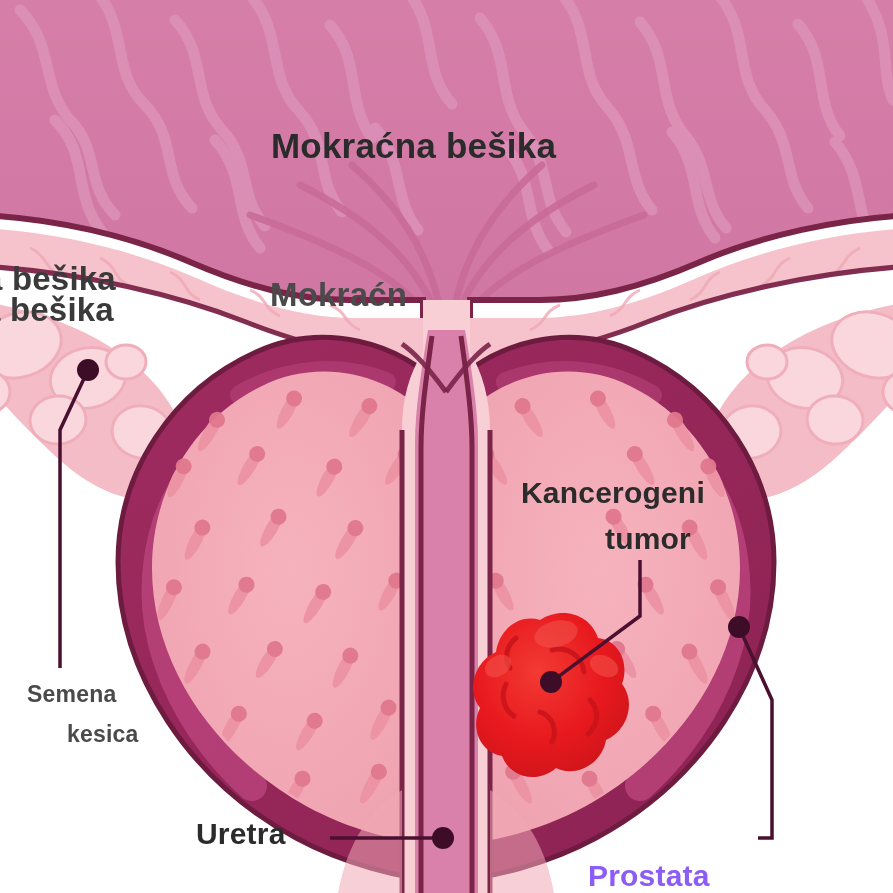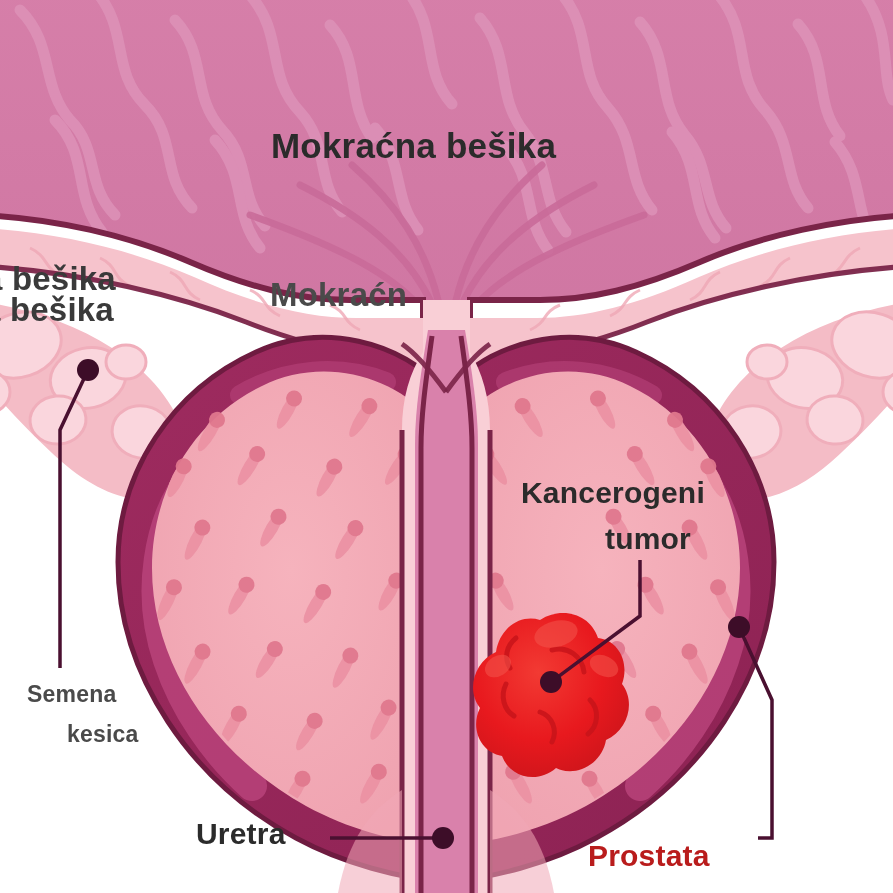--- a/index.html
+++ b/index.html
@@ -459,15 +459,15 @@
   <div class="lbl lbl-big" style="left:270px;top:278px;color:#4a4a4a;">Mokraćn</div>
 
   <div class="lbl lbl-med ctr" style="left:521px;top:477px;">Kancerogeni</div>
   <div class="lbl lbl-med" style="left:605px;top:523px;">tumor</div>
 
   <div class="lbl lbl-sm" style="left:27px;top:682px;color:#4a4a4a;">Semena</div>
   <div class="lbl lbl-sm" style="left:40px;top:722px;color:#4a4a4a;margin-left:27px;">kesica</div>
 
   <div class="lbl lbl-med" style="left:196px;top:818px;">Uretra</div>
 
-  <div class="lbl lbl-med" style="left:588px;top:840px;color:#b91c1c;text-align:right;">Prostata</div>
+  <div class="lbl lbl-med" style="left:588px;top:860px;color:#8b5cf6;text-align:right;">Prostata</div>
 
 </div>
 
 </body></html>

